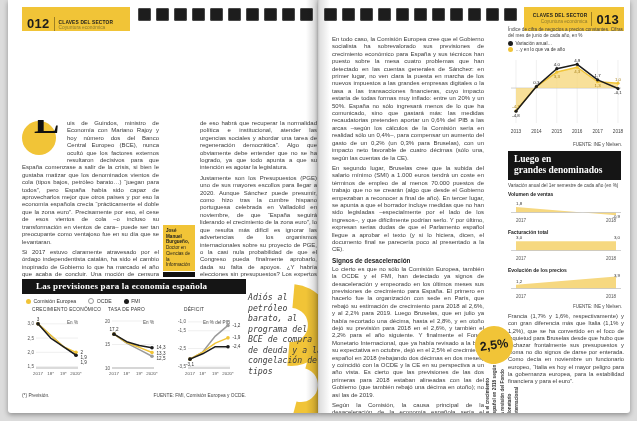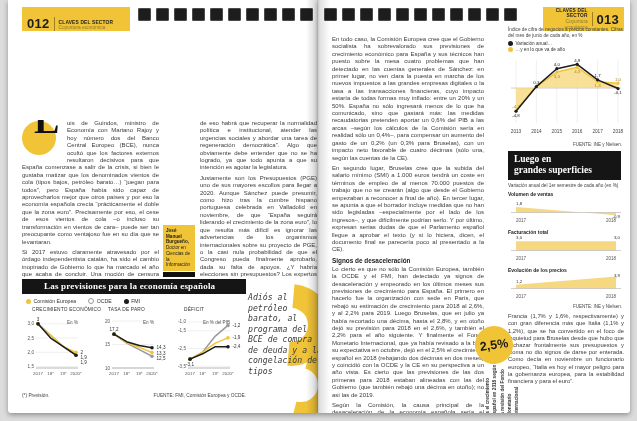--- a/index.html
+++ b/index.html
@@ -25,21 +25,21 @@
   #col1{left:14px;top:120px;width:137px;height:158px;}
   #col2{left:192px;top:120px;width:117px;height:158px;}
   .dropcap-wrap{float:left;width:42px;height:40px;position:relative;margin:1px 3px 0 0;}
   .dropcap-circle{position:absolute;left:0;top:0;width:34px;height:34px;border-radius:50%;background:var(--yellow);}
   .dropcap{position:absolute;left:12px;top:-4px;font-family:"Liberation Serif",serif;font-weight:bold;font-size:38px;color:#111;}
   .authorbox{position:absolute;left:155px;top:225px;width:32px;background:var(--yellow);padding:3px;box-sizing:border-box;font-size:4.6px;line-height:1.25;color:#1c1c1c;}
   .authorbox .a-name{font-weight:bold;}
   .authorbox::after{content:"";position:absolute;left:0;bottom:-6px;width:100%;height:5px;background:#111;}
   
   .panel{position:absolute;left:14px;top:279px;width:224px;height:130px;}
-  .panel-title{background:#151515;color:#fff;font-family:"Liberation Serif",serif;font-weight:bold;font-size:9px;padding:2px 22px 3px;letter-spacing:.2px;}
+  .panel-title{background:#151515;color:#fff;font-family:"Liberation Serif",serif;font-weight:bold;font-size:9px;padding:2px 14px 3px;letter-spacing:.2px;}
   .panel-legend{display:flex;gap:12px;align-items:center;font-size:5.2px;color:#333;margin:4px 0 2px 4px;}
   .lg-item{display:flex;align-items:center;gap:2.5px;}
   .lg-dot{width:5px;height:5px;border-radius:50%;}
   .lg-ring{width:4px;height:4px;border-radius:50%;border:1.2px solid #9b9b9b;background:#fff;box-sizing:content-box;}
   .minis{display:flex;gap:6px;}
   .mini{width:70px;}
   .mini-t{font-size:4.8px;color:#333;letter-spacing:.2px;margin:1px 0 0 10px;white-space:nowrap;}
   .panel-foot{display:flex;justify-content:space-between;font-size:4.8px;color:#444;margin-top:1px;}
   
   .quote-wrap{position:absolute;left:240px;top:292px;width:74px;height:118px;}
@@ -240,21 +240,21 @@
       <span class="sq"></span>
       <span class="sq"></span>
       <span class="sq"></span>
       <span class="sq"></span>
       <span class="sq"></span>
       <span class="sq"></span>
       <span class="sq"></span>
       <span class="sq"></span>
       <span class="sq"></span>
     </div>
-  <div class="hdr-box" style="right:6px;width:81px;justify-content:flex-end;">
+  <div class="hdr-box" style="right:6px;width:100px;justify-content:flex-end;">
     <span class="hdr-txt" style="text-align:right;align-items:flex-end;">
       <span class="hdr-sec">CLAVES DEL SECTOR</span>
       <span class="hdr-sub">Coyuntura económica</span>
     </span>
     <span class="hdr-div"></span>
     <span class="pagenum">013</span>
   </div>
 
   <div class="col" id="rcol1">
     <p>En todo caso, la Comisión Europea cree que el Gobierno socialista ha sobrevalorado sus previsiones de crecimiento económico para España y sus técnicos han puesto sobre la mesa cuatro problemas que han detectado en las cuentas generales de Sánchez: en primer lugar, no ven clara la puesta en marcha de los nuevos impuestos a las grandes empresas digitales o la tasa a las transacciones financieras, cuyo impacto estaría de todas formas muy inflado: entre un 20% y un 50%. España no sólo ingresará menos de lo que ha comunicado, sino que gastará más: las medidas recaudatorias pretenden aportar un 0,6% del PIB a las arcas –según los cálculos de la Comisión sería en realidad sólo un 0,4%–, para compensar un aumento del gasto de un 0,2% (un 0,3% para Bruselas), con un impacto neto favorable de cuatro décimas (sólo una, según las cuentas de la CE).</p>
@@ -321,21 +321,21 @@
           <text x="89.6" y="34.36229508196721" text-anchor="middle" font-size="4.4" fill="#a8821c">1,3</text>
           <text x="110" y="41.1327868852459" text-anchor="middle" font-size="4.4" fill="#222">-0,1</text>
           <text x="110" y="27.81311475409836" text-anchor="middle" font-size="4.4" fill="#a8821c">1,0</text>
         </svg>
       <div class="railsource">FUENTE: INE y Nielsen.</div>
     </div>
 
     <div>
       <div class="railtitle">
         <span>Luego en</span><br>
-        <span>grandes superficies</span>
+        <span>grandes denominados</span>
       </div>
       <div class="railsub">Variación anual del 1er semestre de cada año (en %)</div>
       <div id="ventas-minis"><div class="vtitle">Volumen de ventas</div><svg width="116" height="26" viewBox="0 0 116 26">
             <polygon points="8,9.92 108,18.29 108,15.5 8,15.5" fill="#F6D880"></polygon>
             <line x1="3" y1="15.5" x2="113" y2="15.5" stroke="#bbb" stroke-width="0.7"></line>
             <text x="8" y="8.12" font-size="4.4" fill="#333">1,8</text>
             <text x="112" y="20.7" text-anchor="end" font-size="4.4" fill="#333">-0,9</text>
             <text x="8" y="24.5" font-size="4.5" fill="#555">2017</text>
             <text x="108" y="24.5" text-anchor="end" font-size="4.5" fill="#555">2018</text>
           </svg><div class="vtitle">Facturación total</div><svg width="116" height="26" viewBox="0 0 116 26">

